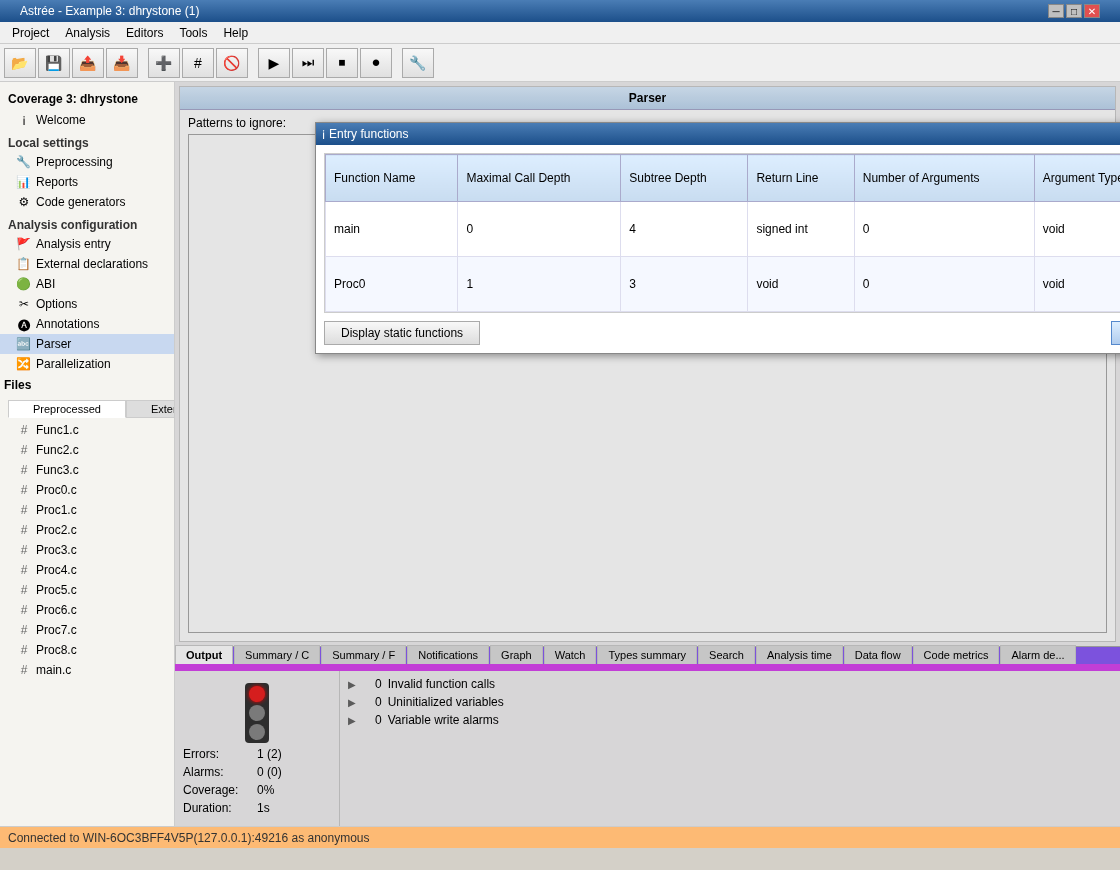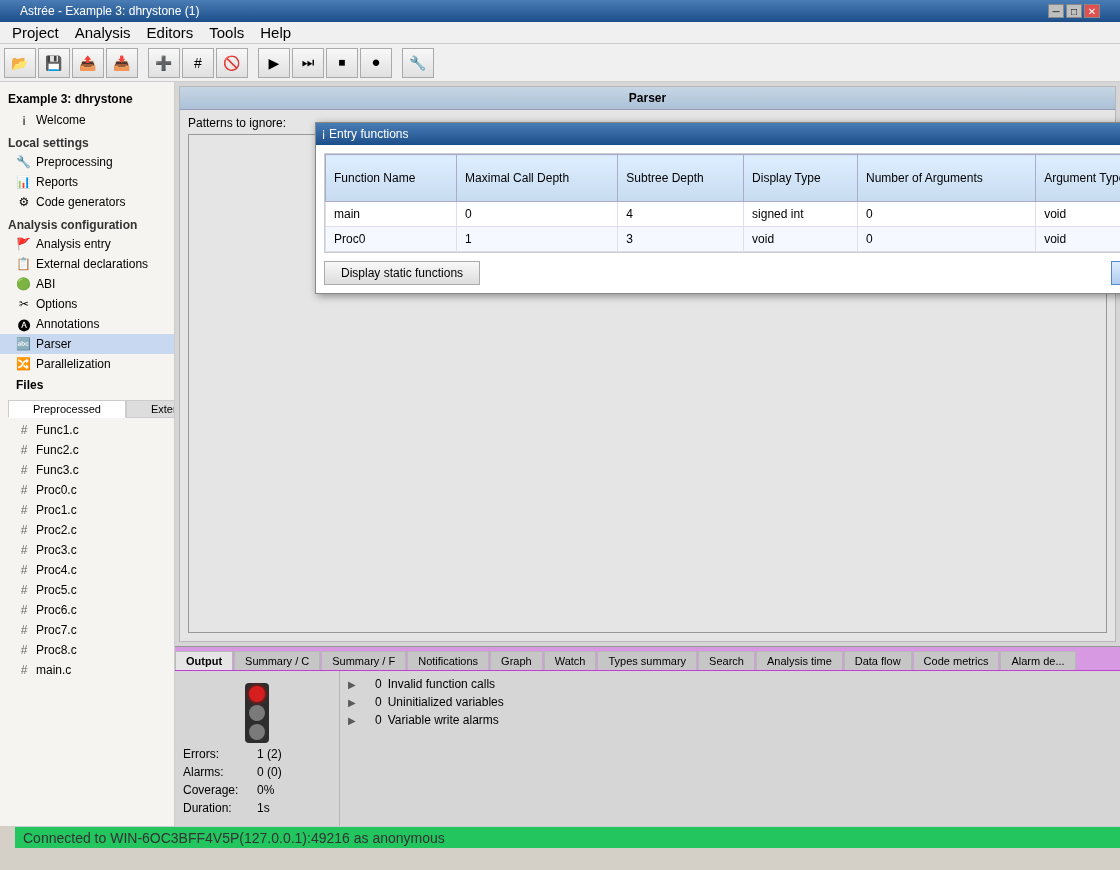--- a/index.html
+++ b/index.html
@@ -31,21 +31,21 @@
       background: #f0f0f0;
       height: 22px;
       display: flex;
       align-items: center;
       border-bottom: 1px solid #ccc;
       padding: 0 4px;
     }
     .menu-item {
       padding: 2px 8px;
       cursor: pointer;
-      font-size: 15px;
+      font-size: 12px;
     }
 
     
     #toolbar {
       background: #f0f0f0;
       height: 38px;
       display: flex;
       align-items: center;
       padding: 2px 4px;
       border-bottom: 1px solid #ccc;
@@ -86,21 +86,21 @@
       display: flex;
       align-items: center;
       padding: 2px 8px 2px 16px;
       cursor: pointer;
       font-size: 12px;
       gap: 4px;
     }
     .sidebar-item.active { background: #c8d8f0; }
     .sidebar-item .icon { width: 16px; height: 16px; display: flex; align-items: center; justify-content: center; font-size: 12px; flex-shrink: 0; }
     .sidebar-subsection { font-weight: bold; padding: 6px 8px 2px 8px; font-size: 12px; color: #333; }
-    .sidebar-files-section { font-weight: bold; padding: 4px 16px; font-size: 12px; }
+    .sidebar-files-section { font-weight: bold; padding: 4px 4px; font-size: 12px; }
 
     
     #content-area {
       flex: 1;
       background: #f0eff0;
       display: flex;
       flex-direction: column;
       position: relative;
     }
 
@@ -131,23 +131,23 @@
     }
 
     
     #bottom-area {
       height: 180px;
       border-top: 1px solid #aaa;
       display: flex;
       flex-direction: column;
     }
     #bottom-tabs {
-      background: #f0abfc;
-      display: flex;
-      border-bottom: 1px solid #d946ef;
+      background: #8b5cf6;
+      display: flex;
+      border-bottom: 7px solid #d946ef;
       height: 24px;
       align-items: flex-end;
     }
     .bottom-tab {
       padding: 3px 10px;
       border: 1px solid #ccc;
       border-bottom: none;
       background: #ddd;
       cursor: pointer;
       font-size: 11px;
@@ -189,29 +189,28 @@
       padding: 4px;
       font-size: 12px;
     }
     .message-row { display: flex; align-items: center; padding: 2px 4px; gap: 6px; cursor: pointer; }
     .msg-arrow { color: #666; font-size: 10px; }
     .msg-count { width: 20px; text-align: right; }
     .msg-text { }
 
     
     #status-bar {
-      background: #22c55e;
+      background: #fdba74;
       border-top: 1px solid #ccc;
       height: 22px;
       display: flex;
       align-items: center;
       padding: 0 8px;
-      font-size: 14px;
+      font-size: 12px;
       color: #333;
-      margin-left: 15px;
     }
 
     
     #modal-overlay {
       position: absolute;
       top: 0; left: 0; right: 0; bottom: 0;
       background: rgba(0,0,0,0.1);
       z-index: 100;
     }
     #modal-dialog {
@@ -253,21 +252,21 @@
     }
     #modal-table th {
       background: linear-gradient(to bottom, #ddeeff, #c8dcf0);
       border: 1px solid #aac;
       padding: 16px 8px;
       text-align: left;
       font-weight: normal;
     }
     #modal-table td {
       border: 1px solid #dde;
-      padding: 5px 8px;
+      padding: 20px 8px;
     }
     #modal-table tr:nth-child(even) { background: #f5f8ff; }
     #modal-footer {
       display: flex;
       justify-content: space-between;
       align-items: center;
       padding-top: 8px;
     }
     .modal-btn {
       padding: 4px 16px;
@@ -342,21 +341,21 @@
   <div class="toolbar-btn">⏭</div>
   <div class="toolbar-btn">⏹</div>
   <div class="toolbar-btn">⏺</div>
   <div class="toolbar-sep"></div>
   <div class="toolbar-btn">🔧</div>
 </div>
 
 <div id="main-layout">
 
   <div id="sidebar">
-    <div class="sidebar-section-title">Example 3: dhrystone</div>
+    <div class="sidebar-section-title">Coverage 3: dhrystone</div>
     <div class="sidebar-item">
       <span class="icon">ℹ</span>
       <span>Welcome</span>
     </div>
     <div class="sidebar-subsection">Local settings</div>
     <div class="sidebar-item">
       <span class="icon">🔧</span>
       <span>Preprocessing</span>
     </div>
     <div class="sidebar-item">
@@ -475,21 +474,21 @@
 
         </div>
         <div id="modal-content">
           <div id="modal-table-container">
             <table id="modal-table">
               <thead>
                 <tr>
                   <th>Function Name</th>
                   <th>Maximal Call Depth</th>
                   <th>Subtree Depth</th>
-                  <th>Display Type</th>
+                  <th>Return Line</th>
                   <th>Number of Arguments</th>
                   <th>Argument Types</th>
                 </tr>
               </thead>
               <tbody id="modal-tbody">
               <tr>
     <td>main</td>
     <td>0</td>
     <td>4</td>
     <td>signed int</td>

